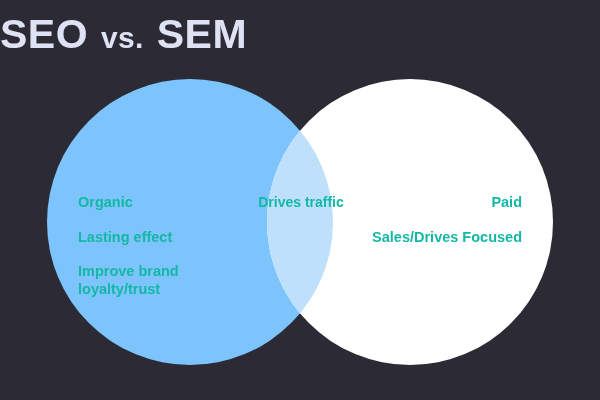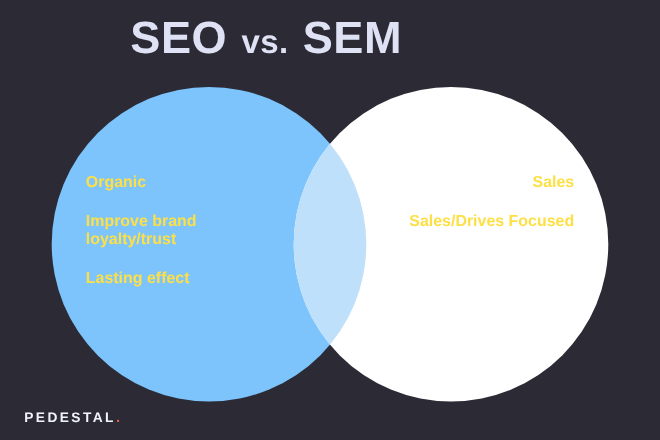--- a/index.html
+++ b/index.html
@@ -19,21 +19,21 @@
     height: 400px;
     background: #2b2a35;
   }
 
   
   #title-bar {
     position: absolute;
     top: 14px;
     left: 0;
     width: 484px;
-    text-align: center;
+    text-align: left;
     white-space: nowrap;
     line-height: 1;
   }
   .title-word {
     font-size: 41px;
     font-weight: bold;
     color: #dfe2f5;
     letter-spacing: 0.5px;
     vertical-align: baseline;
   }
@@ -51,24 +51,25 @@
     position: absolute;
     top: 0;
     left: 0;
     width: 600px;
     height: 400px;
   }
 
   
   .venn-text-layer {
     position: absolute;
-    color: #fde047;
+    color: #14b8a6;
     font-size: 14.5px;
     font-weight: bold;
     line-height: 1.22;
+    margin-top: 36px;
   }
   #left-list {
     left: 78px;
     top: 158px;
     width: 170px;
     text-align: left;
   }
   #right-list {
     left: 352px;
     top: 158px;
@@ -132,29 +133,27 @@
     </defs>
     <circle cx="190" cy="222" r="143" fill="#7cc4fb"></circle>
     <circle cx="410" cy="222" r="143" fill="#ffffff"></circle>
     <g clip-path="url(#clip-left)">
       <circle cx="410" cy="222" r="143" fill="#bee0fb"></circle>
     </g>
   </svg>
 
   <div id="left-list" class="venn-text-layer">
     <div class="venn-item">Organic</div>
+    <div class="venn-item">Lasting effect</div>
     <div class="venn-item">Improve brand loyalty/trust</div>
-    <div class="venn-item">Lasting effect</div>
   </div>
 
   <div id="center-list" class="venn-text-layer">
+    <div class="venn-item">Drives traffic</div>
   </div>
 
   <div id="right-list" class="venn-text-layer">
-    <div class="venn-item">Sales</div>
+    <div class="venn-item">Paid</div>
     <div class="venn-item">Sales/Drives Focused</div>
   </div>
 
-  <div id="logo">
-    <span id="logo-word">PEDESTAL</span><span id="logo-dot">.</span>
-  </div>
 
 </div>
 
 </body></html>

